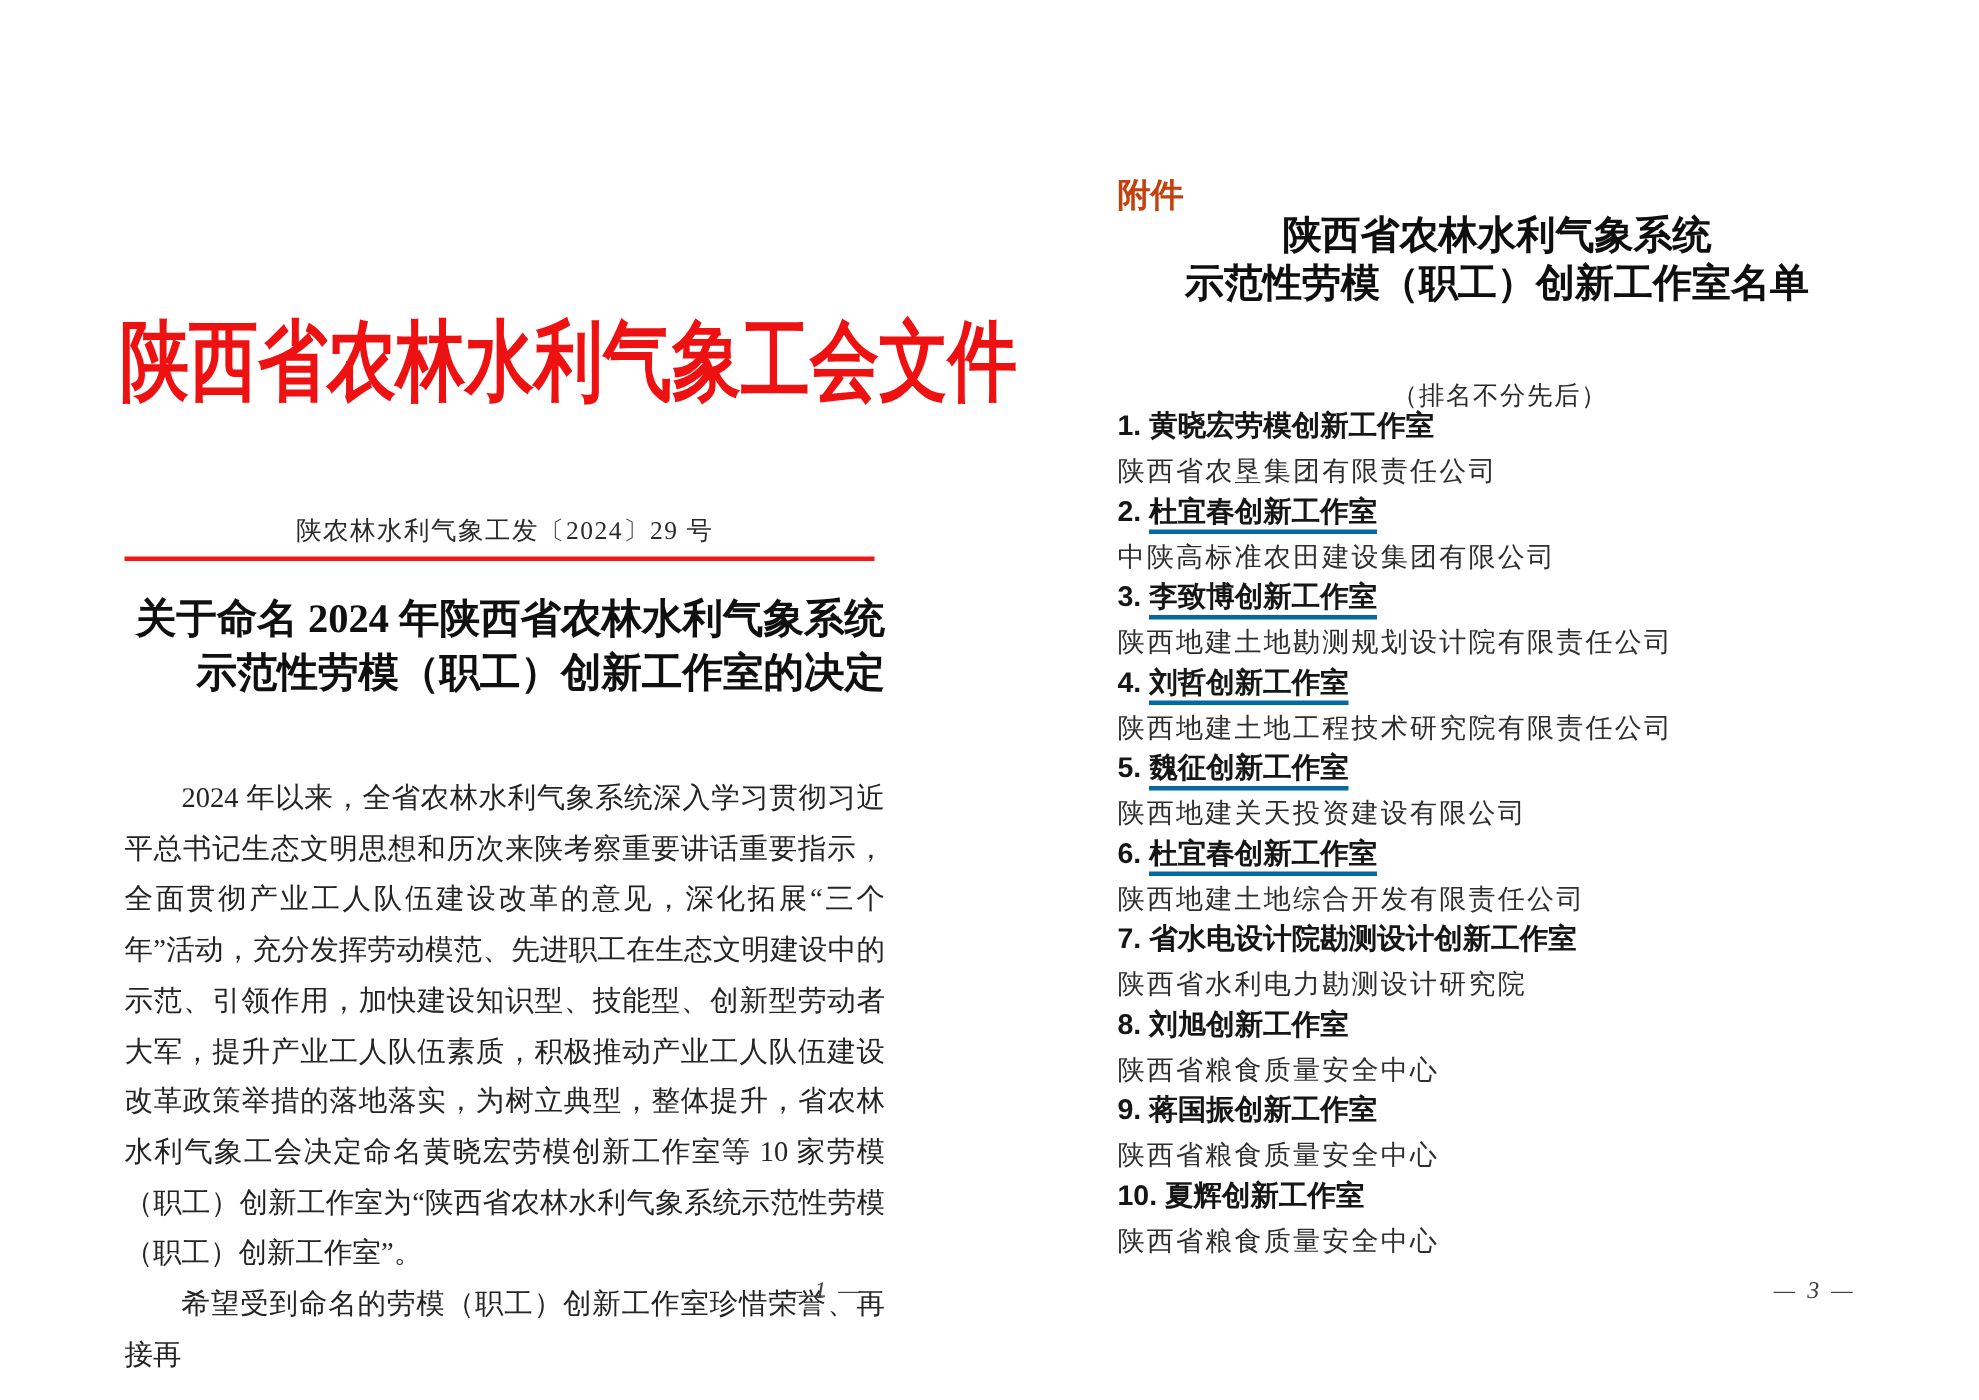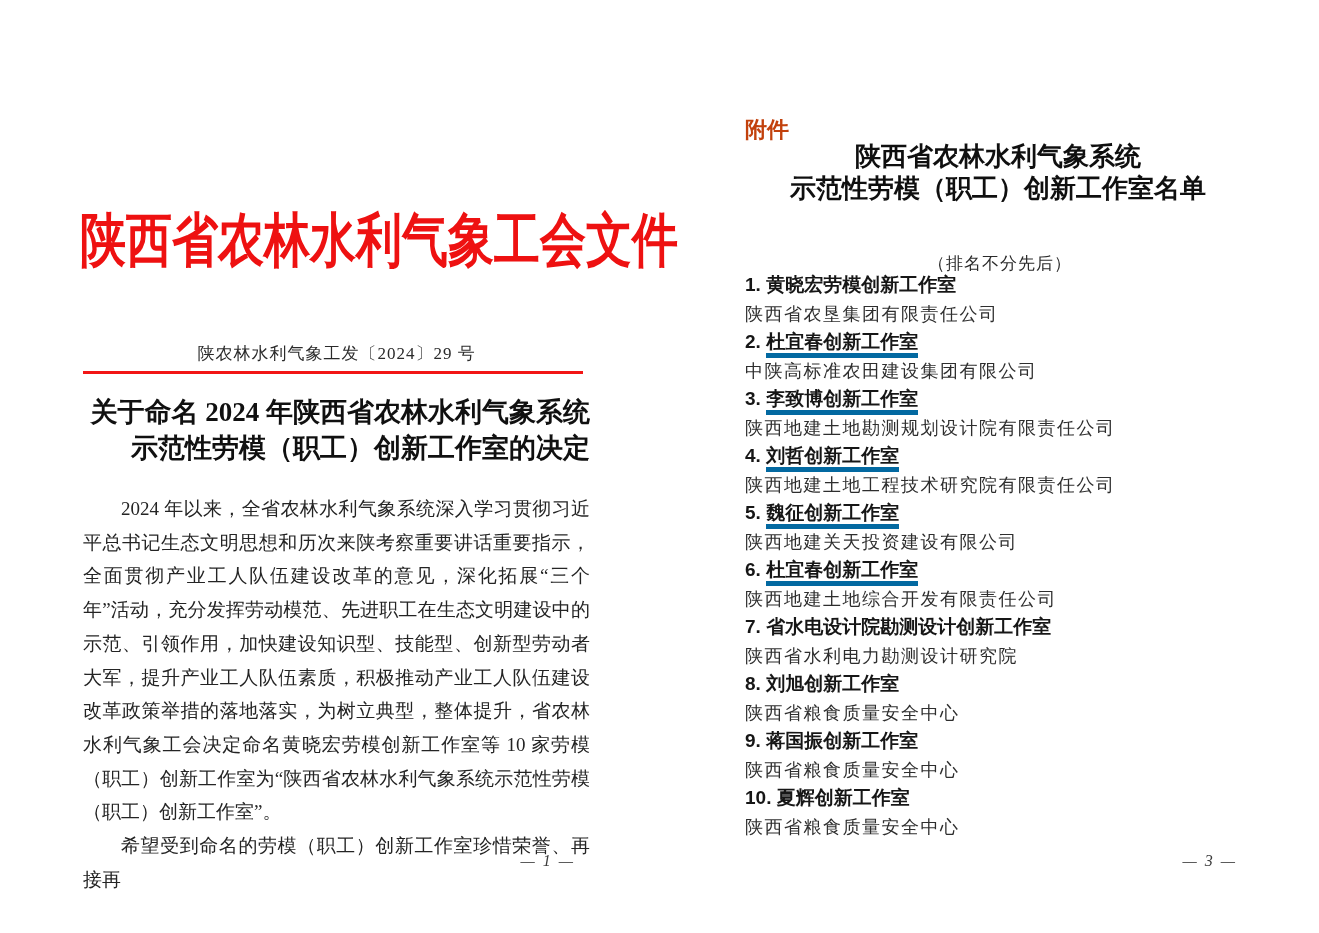--- a/index.html
+++ b/index.html
@@ -30,21 +30,21 @@
   .red-rule {
     left:83px; top:371px; width:500px; height:3px;
     background:#f21616;
   }
   .doc-title {
     left:83px; top:394px; width:507px;
     text-align:right; font-weight:bold;
     font-size:27px; line-height:36px; color:#101010;
   }
   .body-text {
-    left:83px; top:492px; width:507px;
+    left:83px; top:516px; width:507px;
     font-size:19px; line-height:33.7px;
     text-align:justify; color:#242424;
   }
   .body-text p { margin:0; text-indent:2em; }
   .pagenum {
     top:852px; text-align:right;
     font-size:16px; font-style:italic; color:#3d3d3d;
     letter-spacing:2px;
   }
   .pagenum.left-n  { left:83px;  width:492px; }
@@ -66,21 +66,21 @@
     text-align:center; font-size:17px; letter-spacing:1px; color:#2a2a2a;margin-top:40px;
   }
   .r-list { left:745px; top:271px; width:512px; }
   .list-item { height:57px; }
   .item-title {
     font-family:"Liberation Sans","DejaVu Sans",sans-serif;
     font-weight:bold; font-size:19px; line-height:28.5px; color:#161616;
     white-space:nowrap;
   }
   .item-title .wname { padding-bottom:1px; }
-  .item-title .wname.underlined { border-bottom:5px solid #0369a1; }
+  .item-title .wname.underlined { border-bottom:3px solid #0369a1; }
   .item-company {
     font-size:18px; line-height:28.5px; color:#2e2e2e;
     letter-spacing:1.5px; white-space:nowrap;
   }
 </style>
 </head>
 <body>
 
 <div class="abs masthead">陕西省农林水利气象工会文件</div>
 

